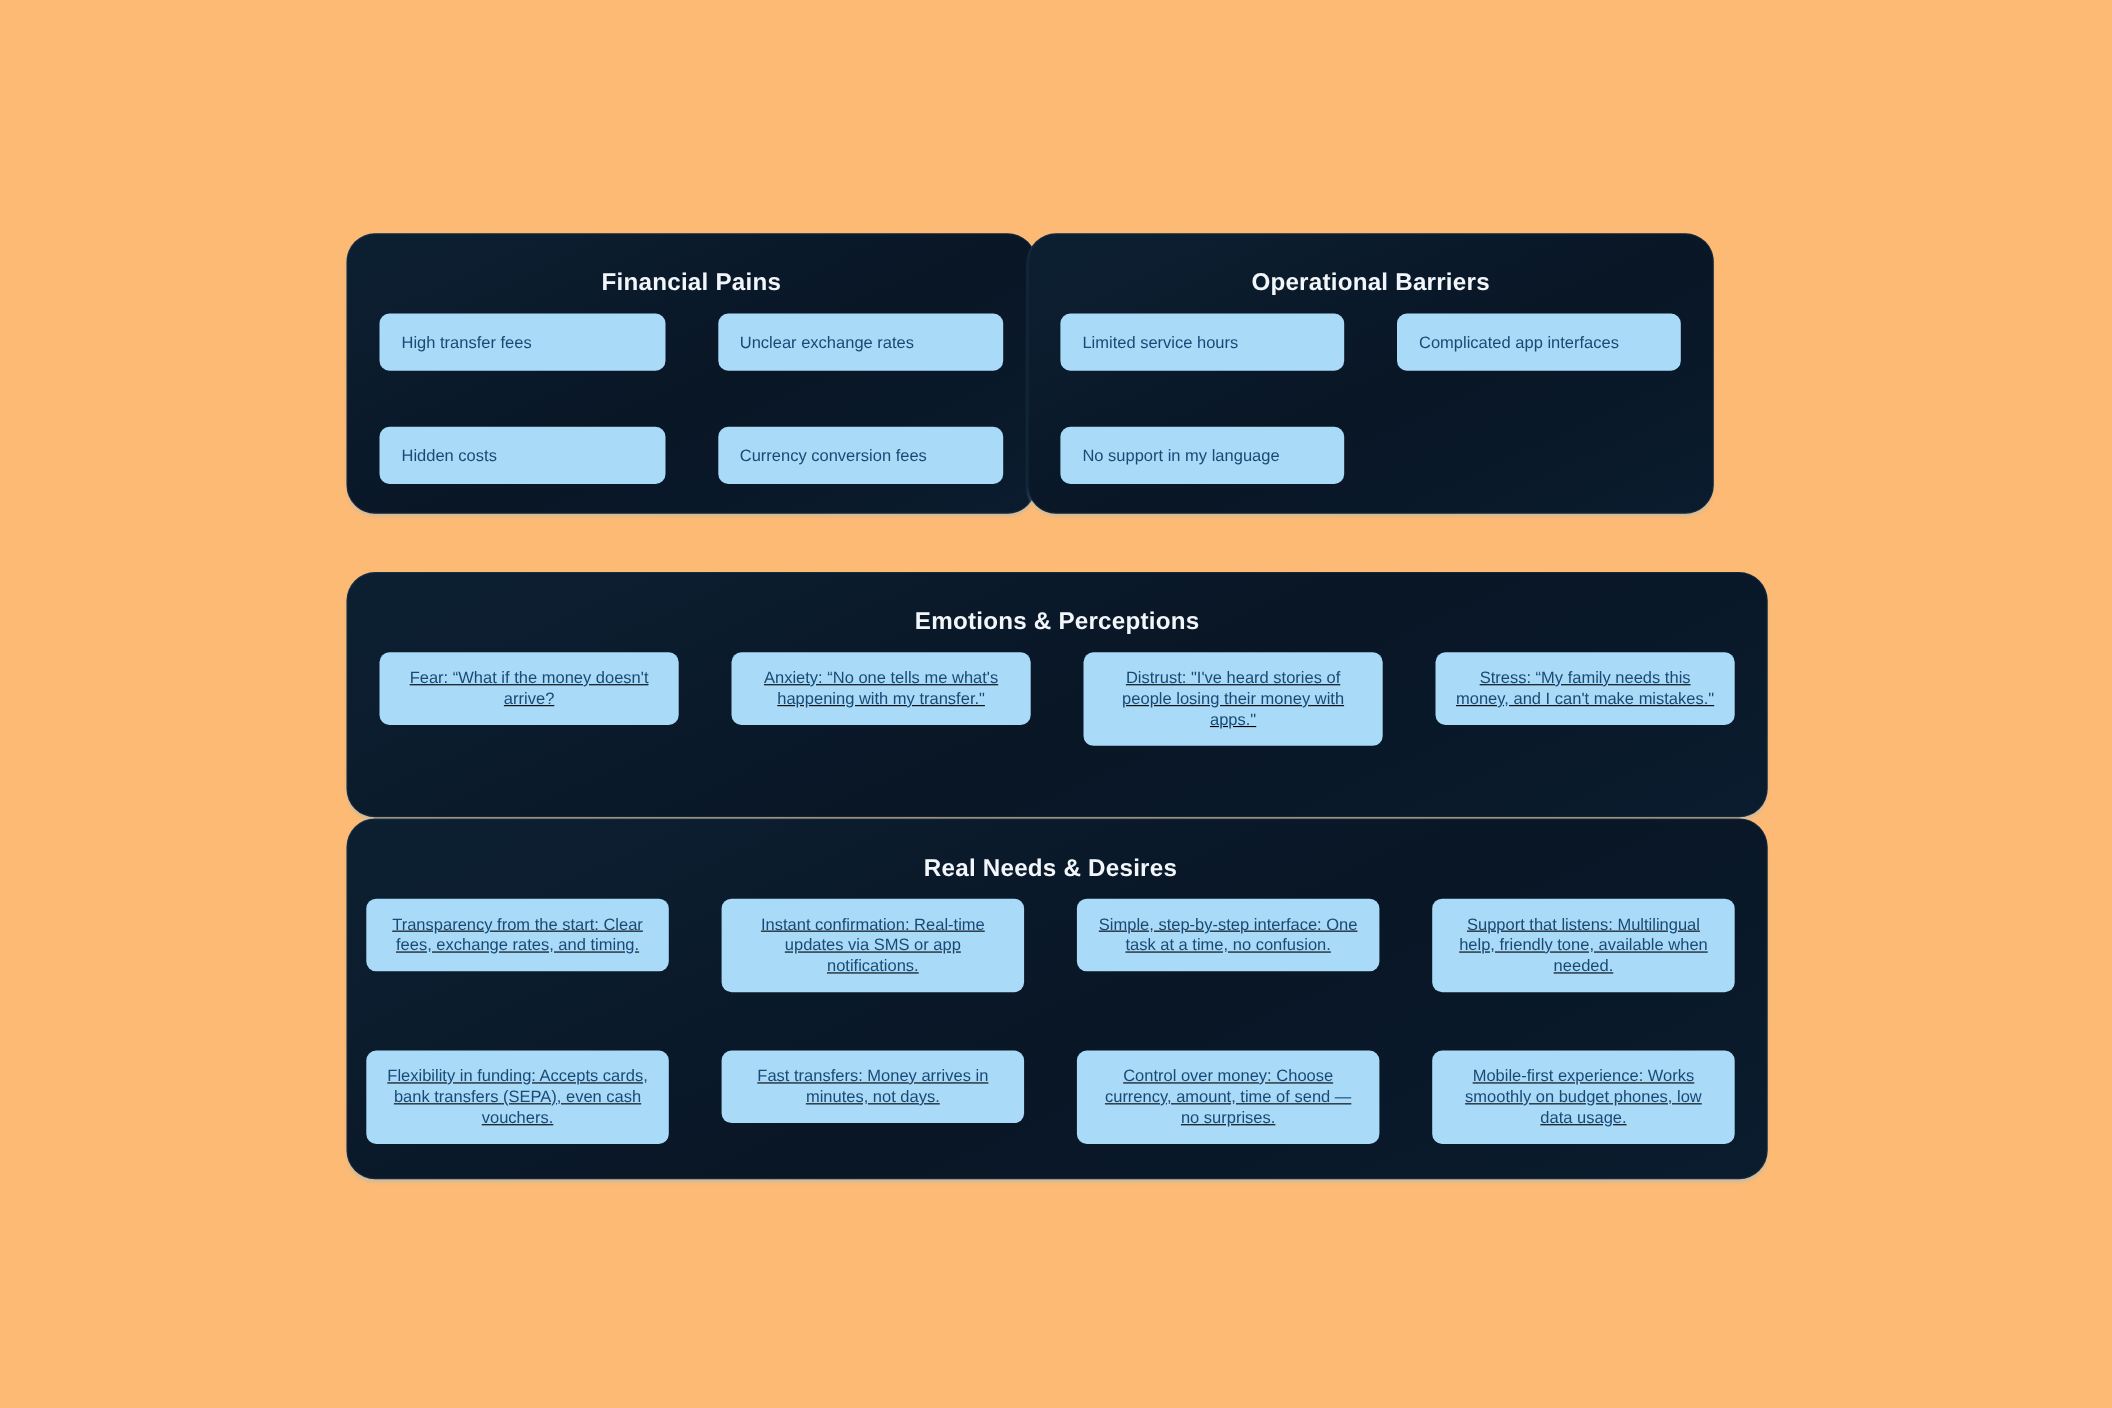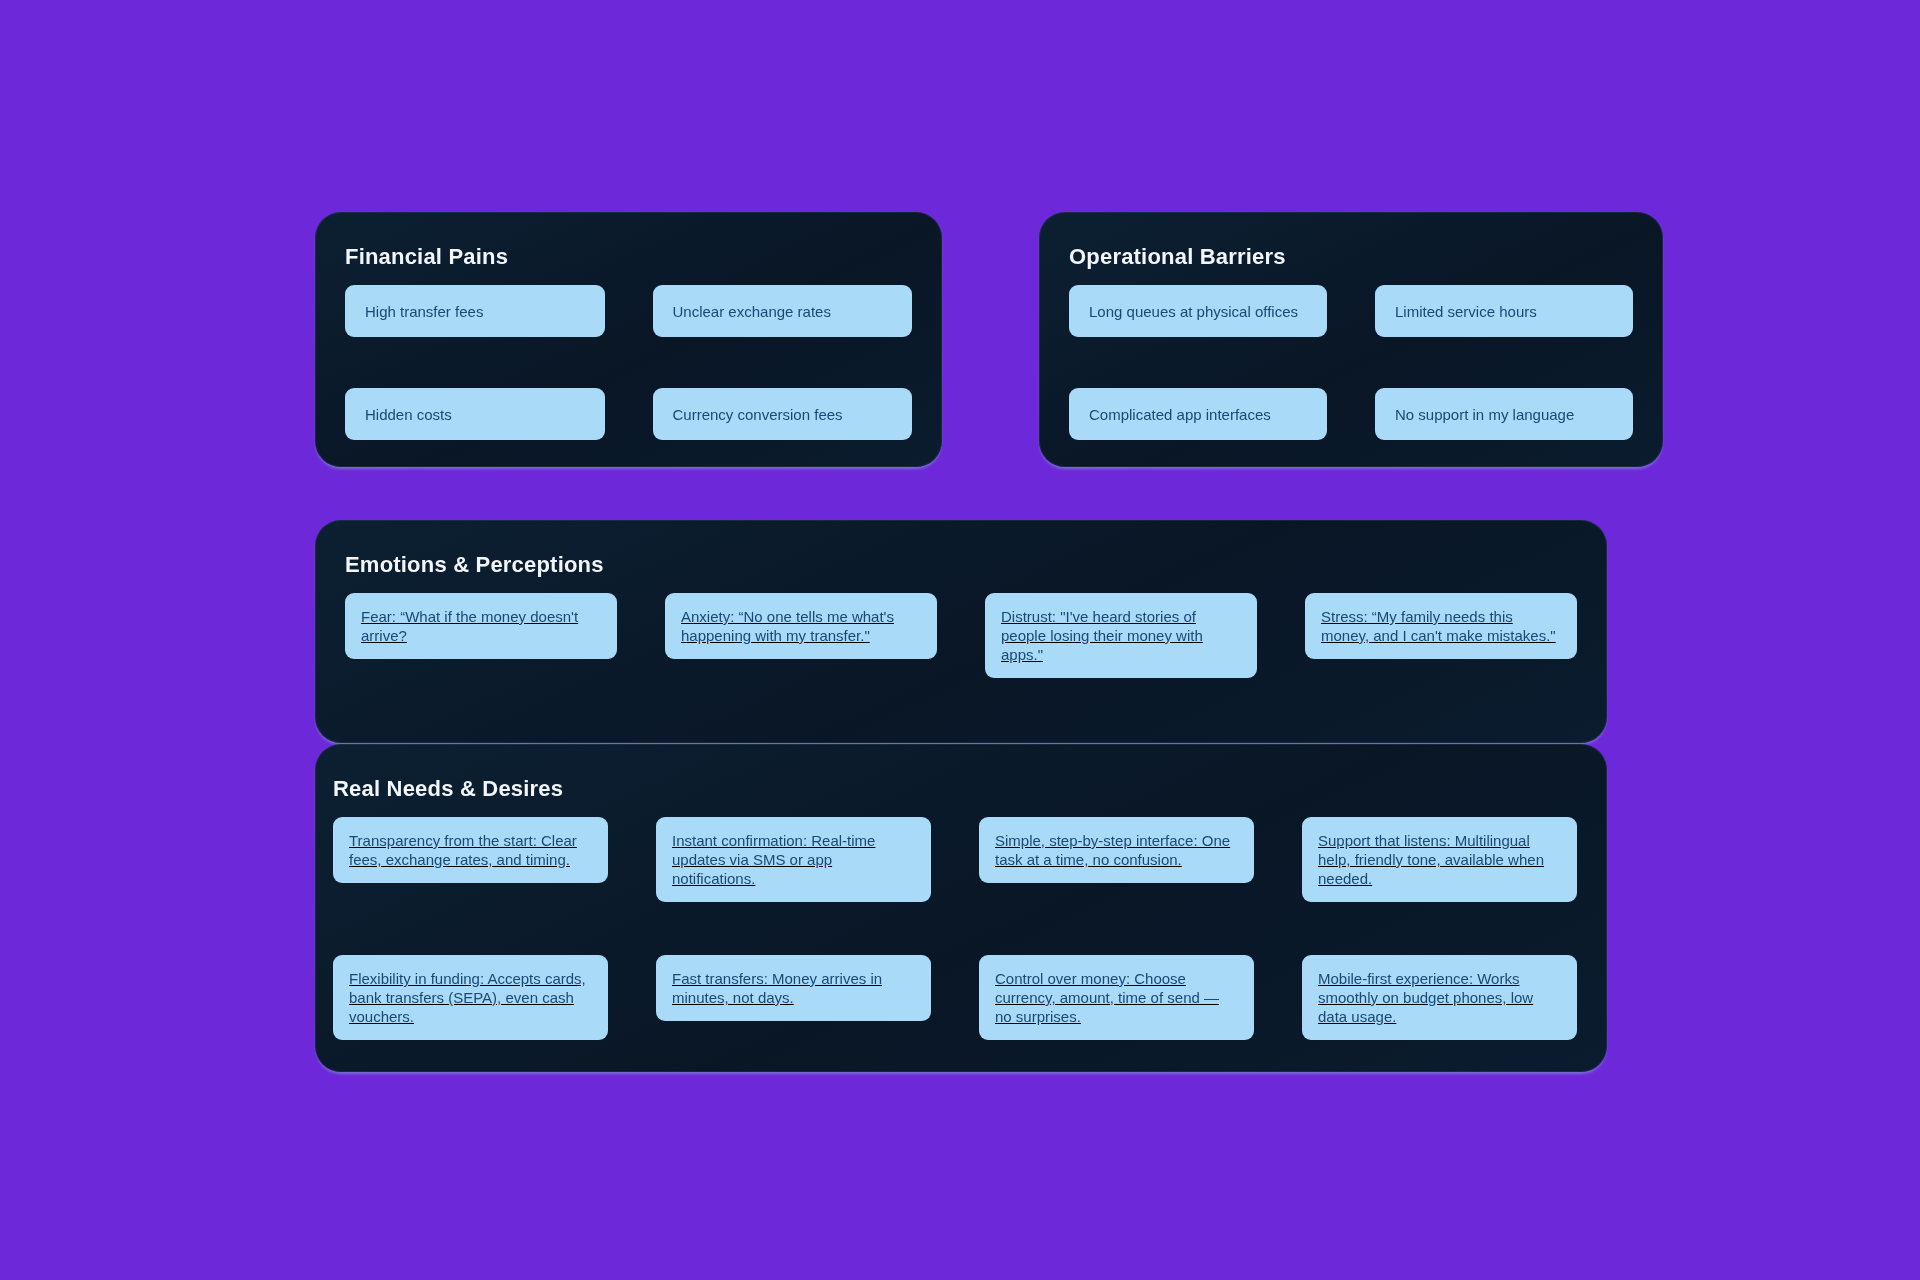--- a/index.html
+++ b/index.html
@@ -5,35 +5,36 @@
   html, body {
     margin: 0;
     padding: 0;
     background: #ffffff;
     font-family: "Liberation Sans", sans-serif;
   }
   .canvas {
     position: relative;
     width: 1920px;
     height: 1280px;
-    background: #6d28d9;
+    background: #fdba74;
     overflow: hidden;
+    text-align: center;
   }
   .panel {
     position: absolute;
     box-sizing: border-box;
     border-radius: 26px;
     padding: 29px 30px 0 30px;
     background: linear-gradient(155deg, #0c2032 0%, #091626 55%, #0a1c2e 100%);
     box-shadow:
       inset 0 0 0 1px rgba(80, 130, 170, 0.16),
       0 3px 3px -1px rgba(140, 190, 220, 0.45);
   }
   .p1 { left: 315px; top: 212px;  width: 627px;  height: 255px; }
-  .p2 { left: 1039px; top: 212px;  width: 624px;  height: 255px; }
+  .p2 { left: 934px; top: 212px;  width: 624px;  height: 255px; }
   .p3 { left: 315px; top: 520px;  width: 1292px; height: 223px; }
   .p4 { left: 315px; top: 744px;  width: 1292px; height: 328px; padding-left: 18px; }
 
   .panel-title {
     margin: 2px 0 15px 0;
     font-size: 22px;
     line-height: 27px;
     font-weight: 700;
     letter-spacing: 0.2px;
     color: #f2f6fa;
@@ -83,21 +84,20 @@
       <div class="card">High transfer fees</div>
       <div class="card">Unclear exchange rates</div>
       <div class="card">Hidden costs</div>
       <div class="card">Currency conversion fees</div>
     </div>
   </section>
 
   <section class="panel p2">
     <h2 class="panel-title">Operational Barriers</h2>
     <div class="cards cols2">
-      <div class="card">Long queues at physical offices</div>
       <div class="card">Limited service hours</div>
       <div class="card">Complicated app interfaces</div>
       <div class="card">No support in my language</div>
     </div>
   </section>
 
   <section class="panel p3">
     <h2 class="panel-title">Emotions &amp; Perceptions</h2>
     <div class="cards cols4">
       <div class="card">Fear: “What if the money doesn't arrive?</div>

